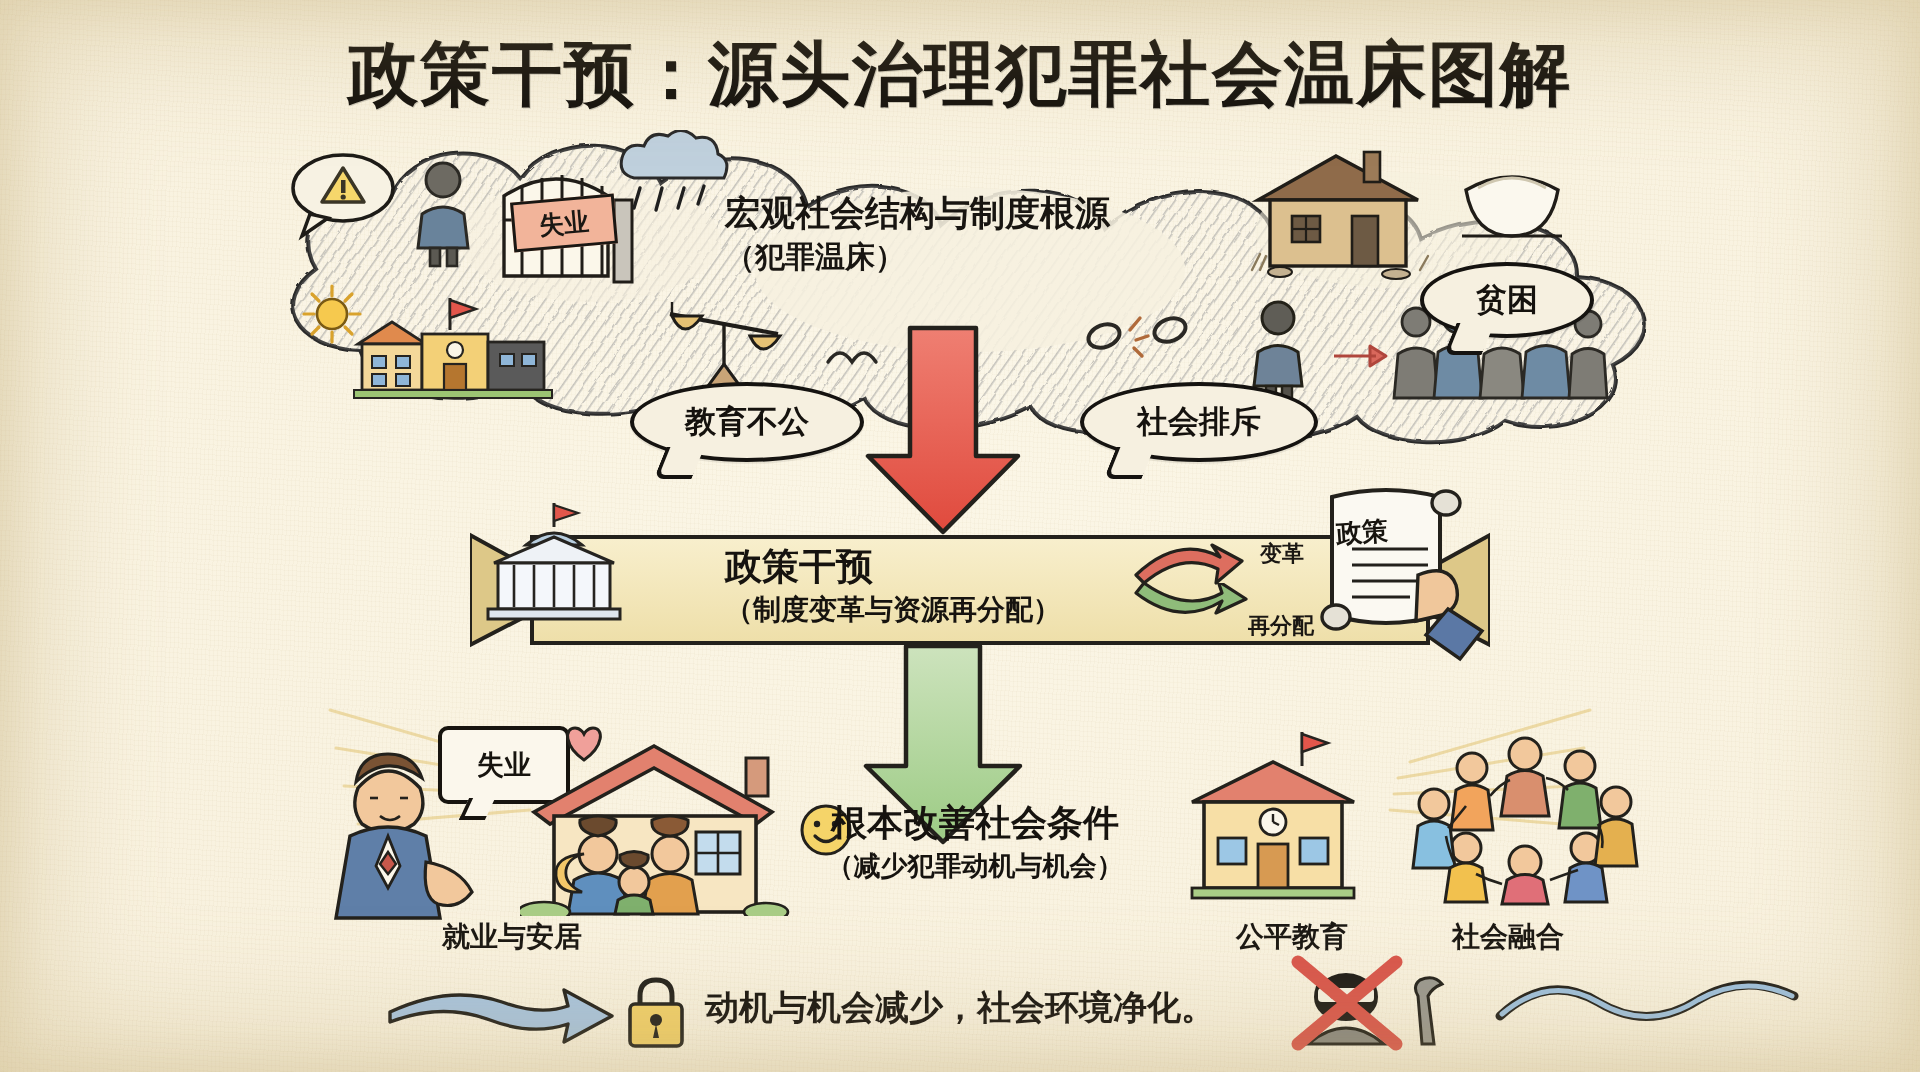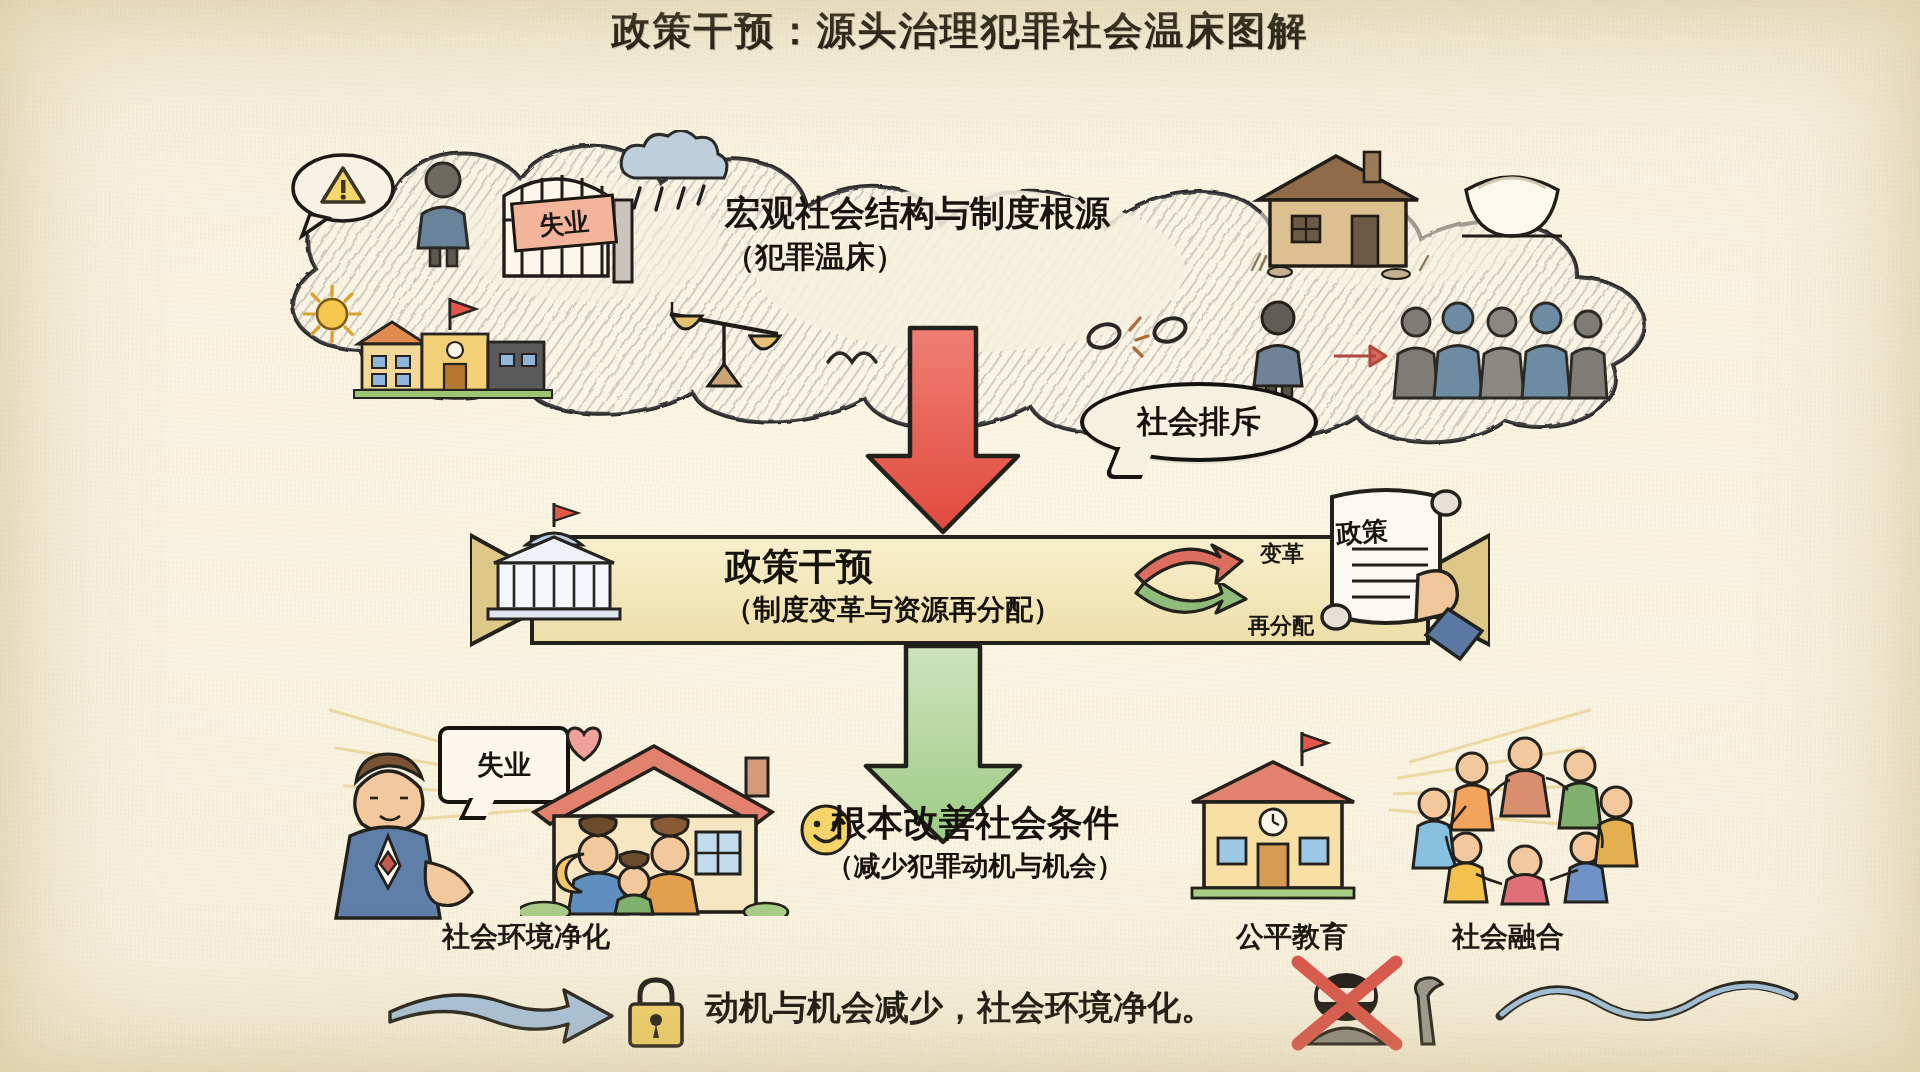--- a/index.html
+++ b/index.html
@@ -19,22 +19,22 @@
     background-image:
       repeating-linear-gradient(92deg, rgba(160,130,70,.035) 0 1px, transparent 1px 4px),
       repeating-linear-gradient(4deg, rgba(150,120,60,.028) 0 1px, transparent 1px 5px);
     mix-blend-mode:multiply;
   }
   .vig{position:absolute;inset:0;pointer-events:none;
     box-shadow:inset 0 0 120px 40px rgba(190,165,110,.30), inset 0 0 40px 8px rgba(200,175,120,.18);}
 
   
   #title{
-    position:absolute;left:0;right:0;top:4px;text-align:center;
-    font-size:39px;font-weight:700;color:#14110d;letter-spacing:2px;
+    position:absolute;left:0;right:0;top:28px;text-align:center;
+    font-size:70px;font-weight:700;color:#14110d;letter-spacing:2px;
     text-shadow:1px 1px 0 rgba(0,0,0,.18);
     white-space:nowrap;
   }
 
   
   #cloud{position:absolute;left:240px;top:120px;width:1470px;height:330px;}
   .cloudsvg{position:absolute;inset:0;width:100%;height:100%;}
 
   .cloudTitle{
     position:absolute;left:700px;top:230px;width:470px;text-align:left;
@@ -327,22 +327,30 @@
           <circle cx="154" cy="22" r="15"></circle>
           <path d="M134 56 q20-13 40 0 l4 46 h-48 Z"></path>
         </g>
       <g fill="#7e7c75">
           <circle cx="196" cy="28" r="13"></circle>
           <path d="M180 58 q16-11 32 0 l3 44 h-38 Z"></path>
         </g>
     </g>
   </svg>
 
+  <div class="pill" style="left:630px;top:382px;width:226px;height:72px;">
+    <span>教育不公</span>
+    <span class="tail"></span>
+  </div>
   <div class="pill" style="left:1080px;top:382px;width:230px;height:72px;">
     <span>社会排斥</span>
+    <span class="tail"></span>
+  </div>
+  <div class="pill" style="left:1420px;top:262px;width:166px;height:68px;">
+    <span>贫困</span>
     <span class="tail"></span>
   </div>
 
   <svg class="bigarrow" style="left:848px;top:320px;width:190px;height:220px" viewBox="0 0 190 220">
     <defs>
       <linearGradient id="redg" x1="0" y1="0" x2="0" y2="1">
         <stop offset="0" stop-color="#ef7f72"></stop>
           <stop offset="1" stop-color="#e04a3d"></stop>
       </linearGradient>
     </defs>
@@ -548,21 +556,21 @@
         <path d="M90 80 q10-12 20-16"></path>
       <path d="M146 62 q12 2 22 12"></path>
         <path d="M198 108 q6 12 4 24"></path>
       <path d="M178 154 q-12 4 -28 10"></path>
         <path d="M102 168 q-14-4 -26-10"></path>
       <path d="M54 146 q-6-14 -8-26"></path>
     </g>
   </svg>
 
   <div class="capLbl" style="left:442px;top:918px;">
-    <span>社会环境净化</span>
+    <span>就业与安居</span>
   </div>
   <div class="capLbl" style="left:1196px;top:918px;margin-left:40px;">
     <span>公平教育</span>
   </div>
   <div class="capLbl" style="left:1452px;top:918px;">
     <span>社会融合</span>
   </div>
 
   <svg style="position:absolute;left:382px;top:968px;width:252px;height:80px" viewBox="0 0 252 80">
     <path d="M8 44 q60-28 112-10 q38 14 66 4 l-4-16 l48 26 l-48 26 l4-18 q-36 12 -78 -4 q-48-18 -100 2 Z" fill="#a8c4de" stroke="#23211c" stroke-width="3.4" stroke-linejoin="round"></path>

